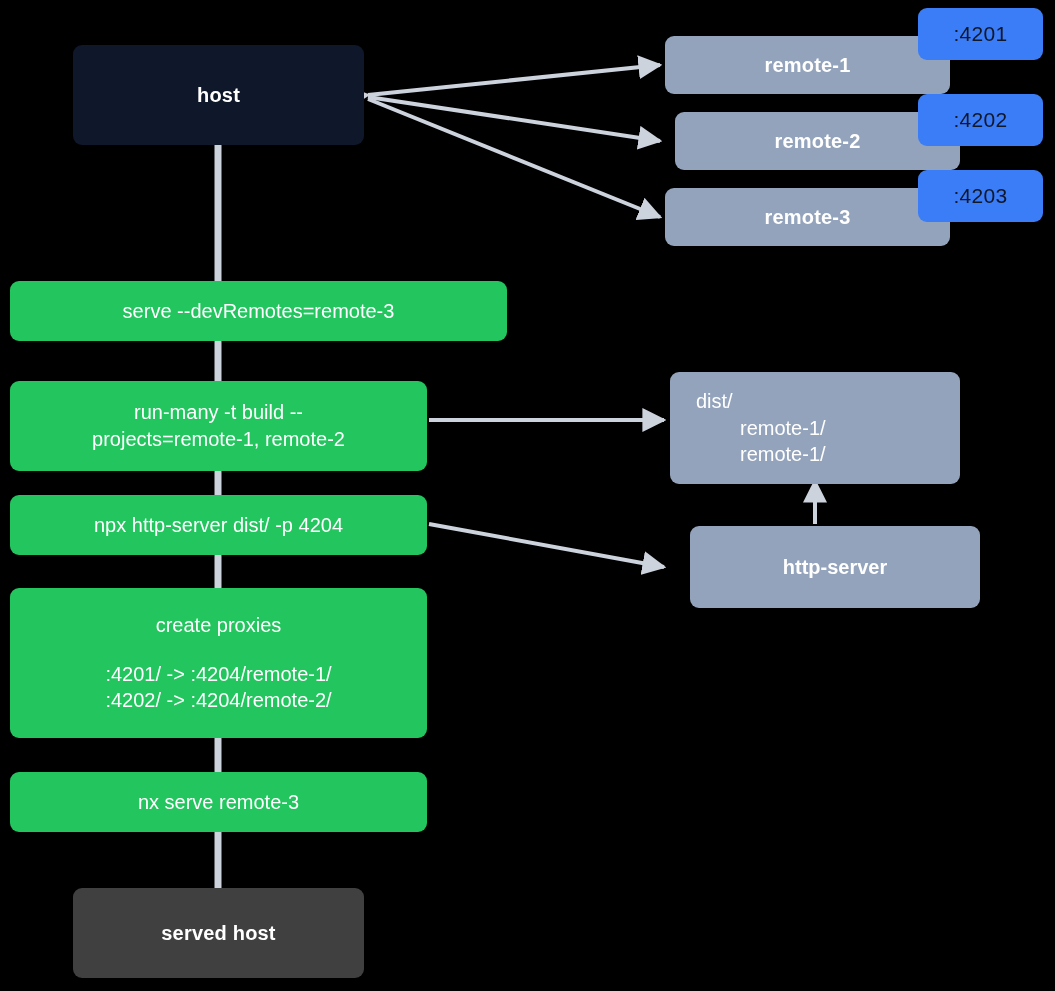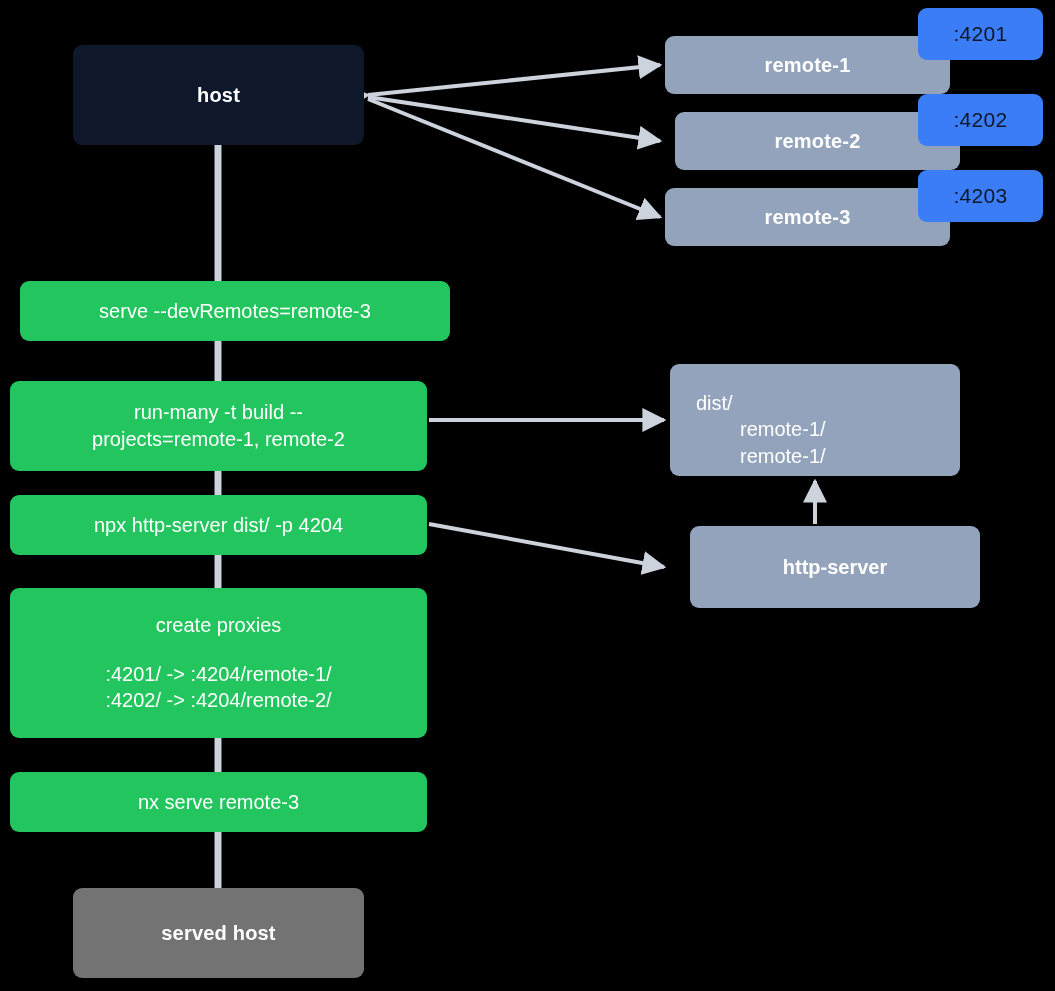--- a/index.html
+++ b/index.html
@@ -44,39 +44,40 @@
     line-height: 1.34;
     padding: 6px 12px;
   }
   .node.host-node {
     background: #0f172a;
     font-weight: bold;
     font-size: 20px;
     letter-spacing: 0.2px;
   }
   .node.served-node {
-    background: #737373;
+    background: #404040;
     font-weight: bold;
     font-size: 20px;
     letter-spacing: 0.2px;
   }
   .node.remote-node {
     background: #93a3bc;
     font-weight: bold;
     font-size: 20px;
     letter-spacing: 0.2px;
   }
   .node.artifact-node {
     background: #93a3bc;
     font-weight: normal;
     font-size: 20px;
     align-items: flex-start;
-    justify-content: flex-end;
+    justify-content: center;
     text-align: left;
     padding-left: 26px;
+    margin-top: 8px;
   }
   .node.server-node {
     background: #93a3bc;
     font-weight: bold;
     font-size: 20px;
   }
   .node.cmd-node {
     background: #22c55e;
     font-weight: normal;
     font-size: 20px;
@@ -148,21 +149,21 @@
     <span>:4202</span>
   </div>
 
   <div class="node remote-node" style="left:665px; top:188px; width:285px; height:58px;">
     <span>remote-3</span>
   </div>
   <div class="port-badge" style="left:918px; top:170px; width:125px; height:52px;">
     <span>:4203</span>
   </div>
 
-  <div class="node cmd-node" style="left:20px; top:281px; width:430px; height:60px;">
+  <div class="node cmd-node" style="left:10px; top:281px; width:497px; height:60px;">
     <span class="cmd-line">serve --devRemotes=remote-3</span>
   </div>
 
   <div class="node cmd-node" style="left:10px; top:381px; width:417px; height:90px;">
     <span class="cmd-line">run-many -t build --</span>
     <span class="cmd-line">projects=remote-1, remote-2</span>
   </div>
 
   <div class="node cmd-node" style="left:10px; top:495px; width:417px; height:60px;">
     <span class="cmd-line">npx http-server dist/ -p 4204</span>

